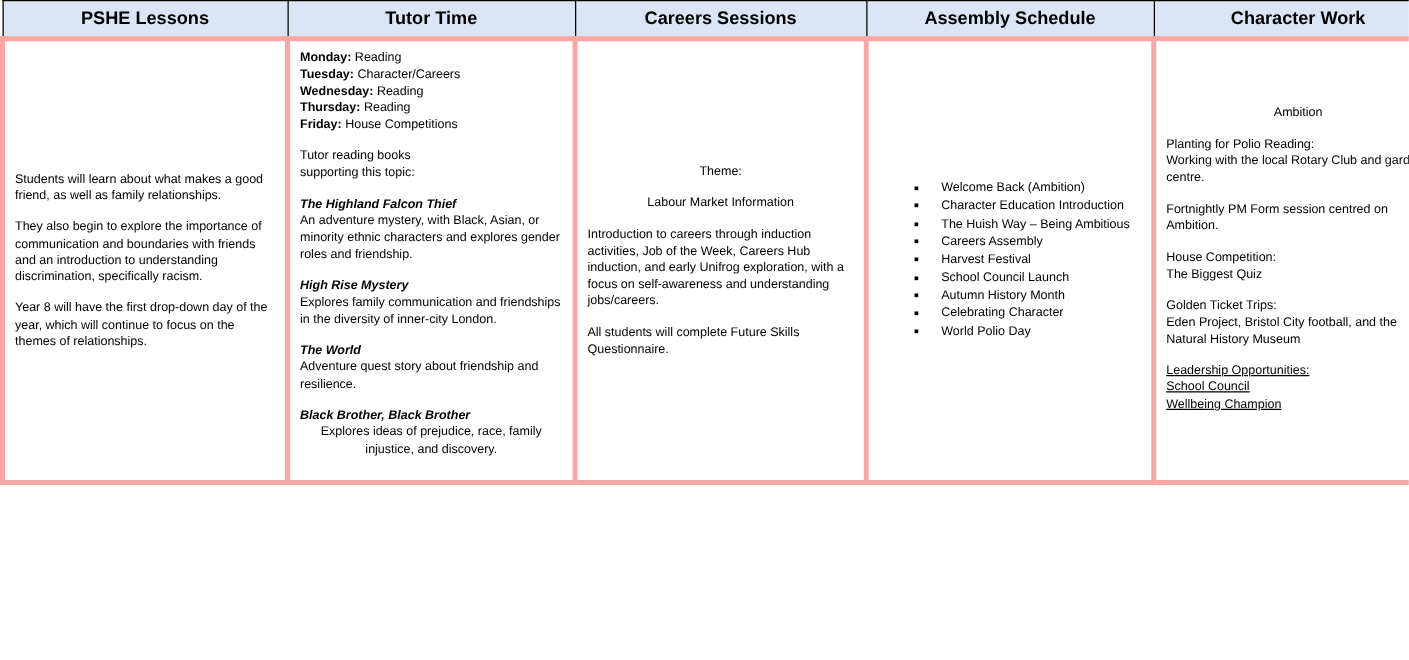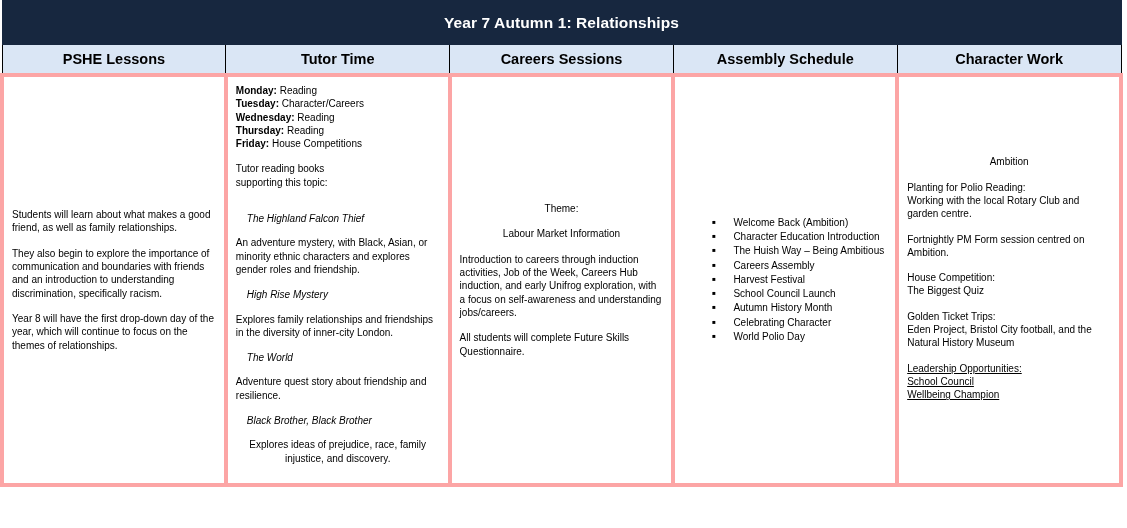--- a/index.html
+++ b/index.html
@@ -65,21 +65,22 @@
   p.blk:last-child { margin-bottom: 0; }
   .bold { font-weight: normal; }
   .center { text-align: center; }
   .tight { margin-bottom: 0; text-align: center; }
 
   .day-line { margin: 0; }
   .day-label { font-weight: bold; }
 
   .book-title {
     font-style: italic;
-    margin: 11px;
+    margin: 0;
+    font-weight: bold;
   }
   .book-desc { margin: 0 0 12px 0; }
 
   ul.assembly-list {
     margin: 0;
     padding: 0 0 0 28px;
     list-style: none;
   }
   ul.assembly-list li {
     position: relative;
@@ -98,23 +99,20 @@
   .gap { height: 12px; }
   .group { margin: 0 0 12px 0; }
   .group:last-child { margin-bottom: 3px; text-decoration: underline; }
   .group div { margin: 0; }
 </style>
 </head>
 <body>
 
 <table class="curriculum-table">
   <tbody>
-    <tr>
-      <td class="title-bar-cell" colspan="5">Year 7 Autumn 1: Relationships</td>
-    </tr>
     <tr>
       <th class="col-head col-1">PSHE Lessons</th>
       <th class="col-head col-2">Tutor Time</th>
       <th class="col-head col-3">Careers Sessions</th>
       <th class="col-head col-4">Assembly Schedule</th>
       <th class="col-head col-5">Character Work</th>
     </tr>
     <tr>
 
       <td class="body-cell col-1">
@@ -155,21 +153,21 @@
         </div>
 
         <div class="gap"></div>
 
         <div>
           <p class="book-title">The Highland Falcon Thief</p>
           <p class="book-desc">An adventure mystery, with Black, Asian, or minority ethnic characters and explores gender roles and friendship.</p>
         </div>
         <div>
           <p class="book-title">High Rise Mystery</p>
-          <p class="book-desc">Explores family relationships and friendships in the diversity of inner-city London.</p>
+          <p class="book-desc">Explores family communication and friendships in the diversity of inner-city London.</p>
         </div>
         <div>
           <p class="book-title">The World</p>
           <p class="book-desc">Adventure quest story about friendship and resilience.</p>
         </div>
         <div>
           <p class="book-title">Black Brother, Black Brother</p>
           <p class="book-desc tight">Explores ideas of prejudice, race, family injustice, and discovery.</p>
         </div>
       </td>

